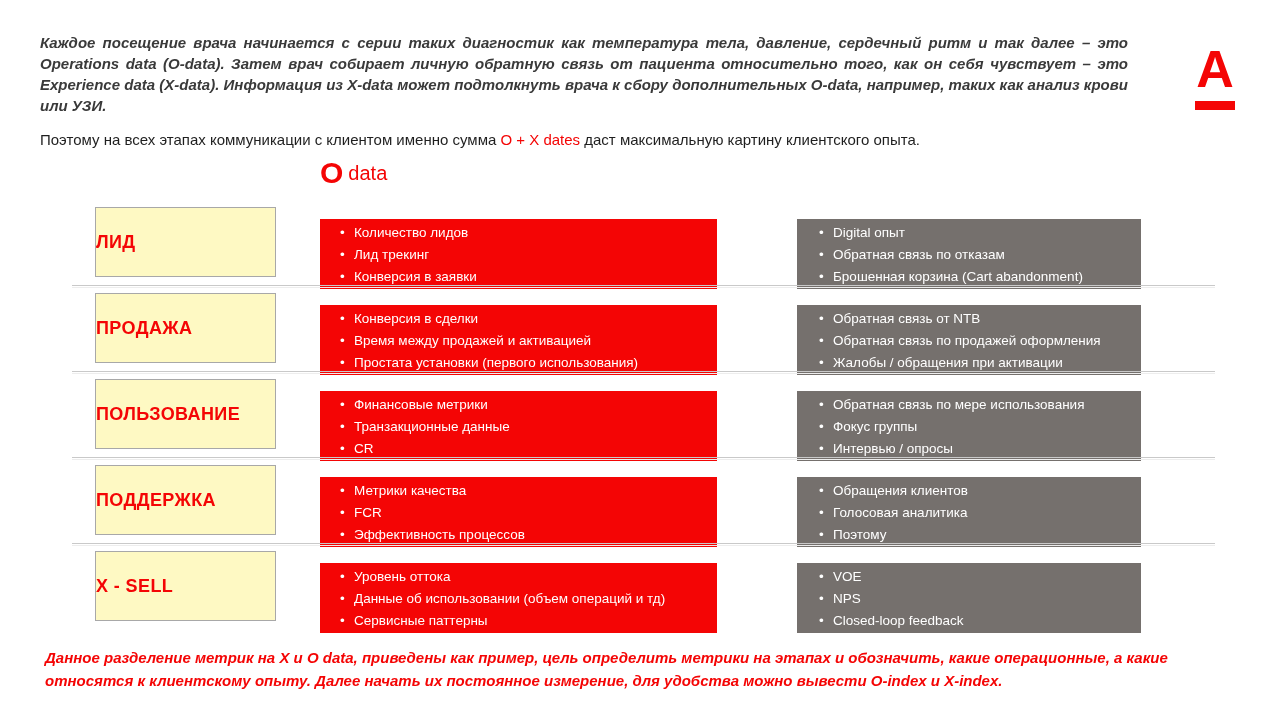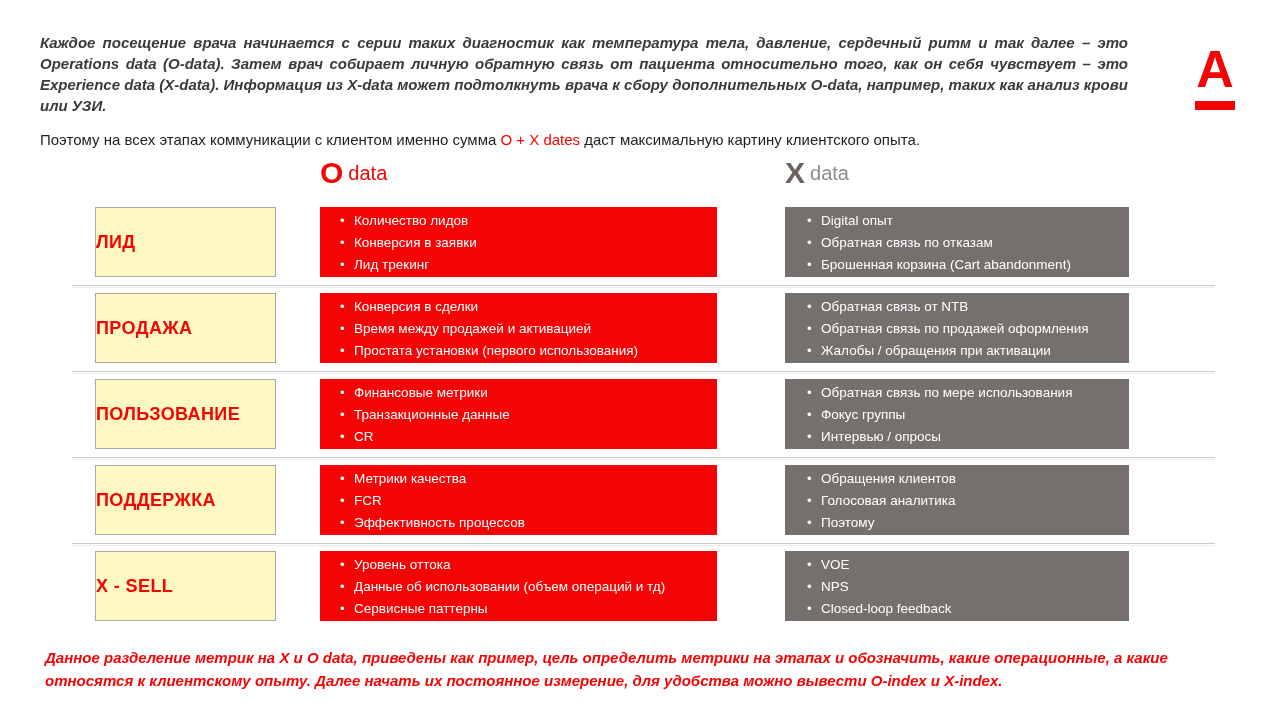--- a/index.html
+++ b/index.html
@@ -42,21 +42,21 @@
   
   .matrix { position: absolute; left: 0; top: 207px; width: 1280px; }
   .row { position: relative; display: flex; height: 70px; margin-bottom: 16px; }
   .stage-box {
     box-sizing: border-box; margin-left: 95px; width: 181px;
     background: #fef9c3; border: 1px solid var(--stage-border);
     display: flex; align-items: center; justify-content: flex-start;
   }
   .stage-label { color: var(--red); font-weight: bold; font-size: 18px; letter-spacing: .4px; }
   ul.items {
-    box-sizing: border-box; margin: 0; height: 70px;
+    box-sizing: border-box; margin: 12px; height: 70px;
     padding: 4px 8px 4px 18px; list-style: none;
     display: flex; flex-direction: column; justify-content: center; gap: 3px;
     color: #ffffff; font-size: 13.5px; line-height: 19px;
   }
   ul.o-box { margin-left: 44px; width: 397px; background: var(--red); }
   ul.x-box { margin-left: 68px; width: 344px; background: var(--gray-box); padding-left: 20px; }
   ul.items li { position: relative; padding-left: 16px; }
   ul.items li::before { content: "\2022"; position: absolute; left: 2px; top: 0; }
 
   .divider {
@@ -80,33 +80,30 @@
   <div class="logo">
     <span class="logo-letter">А</span>
     <span class="logo-bar"></span>
   </div>
 
   <p class="summary"><span>Поэтому на всех этапах коммуникации с клиентом именно сумма </span><span class="highlight">О + X dates</span><span> даст максимальную картину клиентского опыта.</span></p>
 
   <div class="col-header col-header-o">
     <span class="big">O</span><span class="small">data</span>
   </div>
-  <div class="col-header col-header-x">
-    <span class="big">X</span><span class="small">data</span>
-  </div>
 
   <div class="matrix" id="matrix">
   <div class="row">
     <div class="stage-box">
       <span class="stage-label">ЛИД</span>
     </div>
     <ul class="items o-box">
           <li>Количество лидов</li>
+          <li>Лид трекинг</li>
           <li>Конверсия в заявки</li>
-          <li>Лид трекинг</li>
         </ul>
     <ul class="items x-box">
           <li>Digital опыт</li>
           <li>Обратная связь по отказам</li>
           <li>Брошенная корзина (Cart abandonment)</li>
         </ul>
   <div class="divider"></div>
       </div>
 
   <div class="row">

